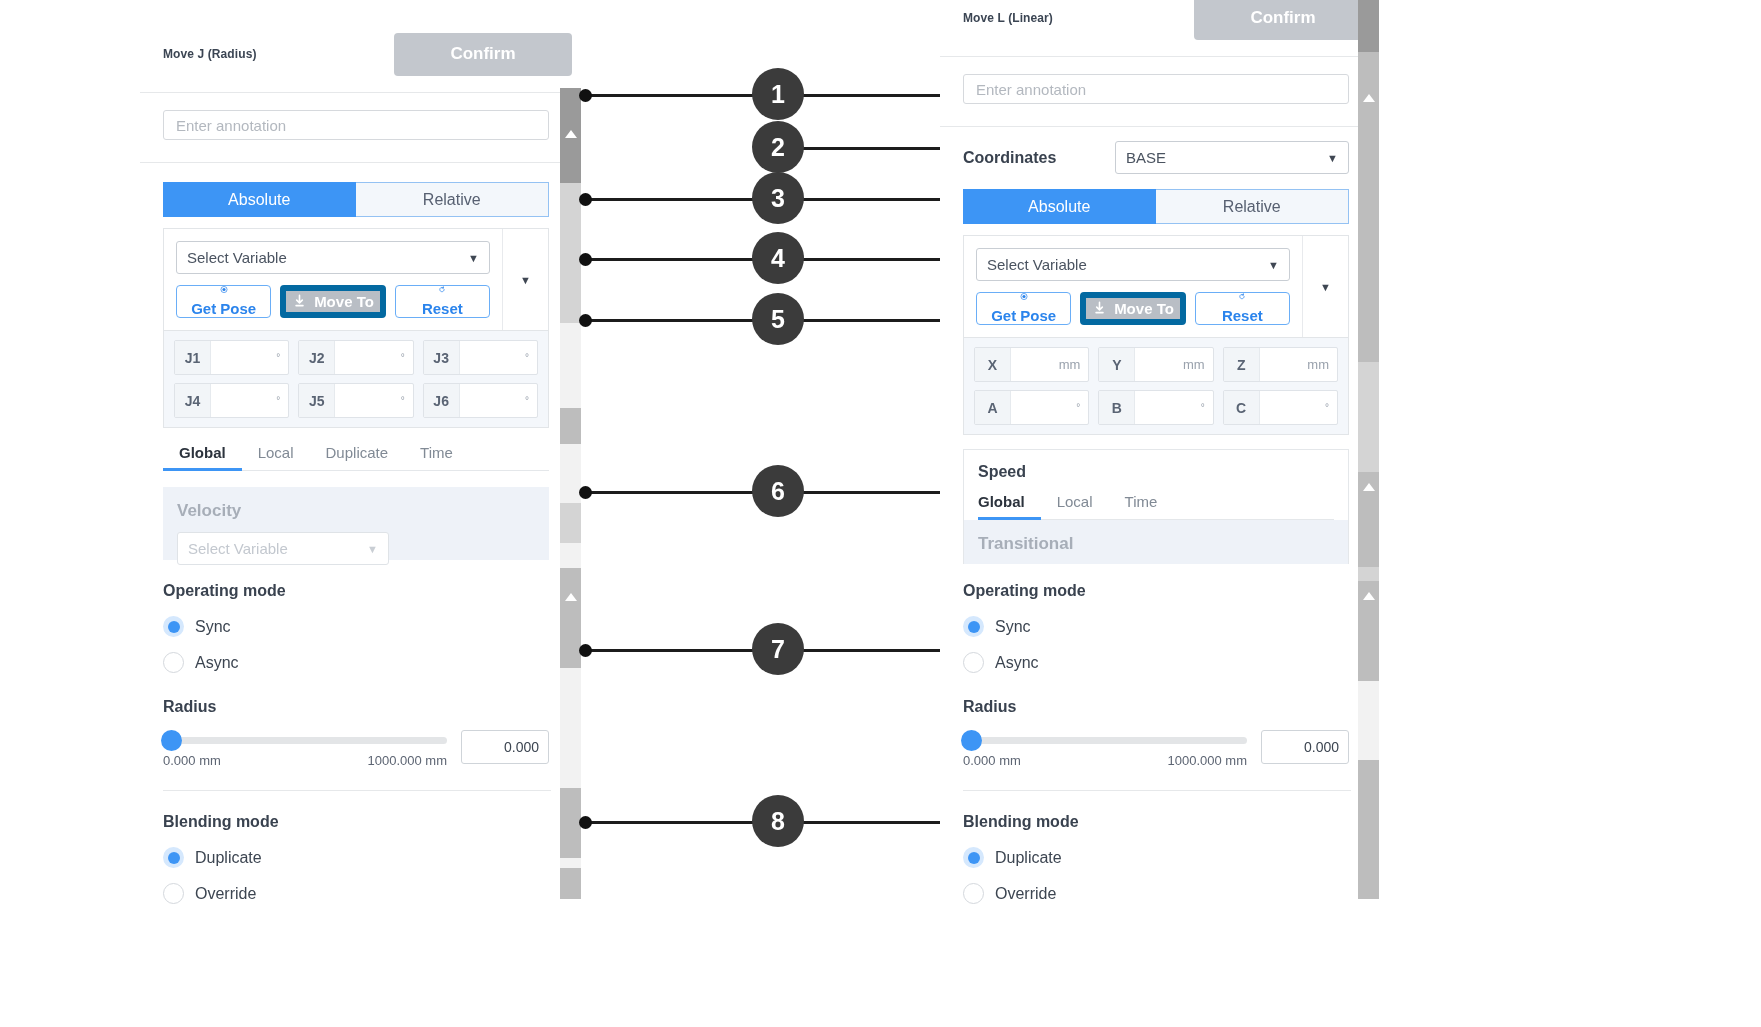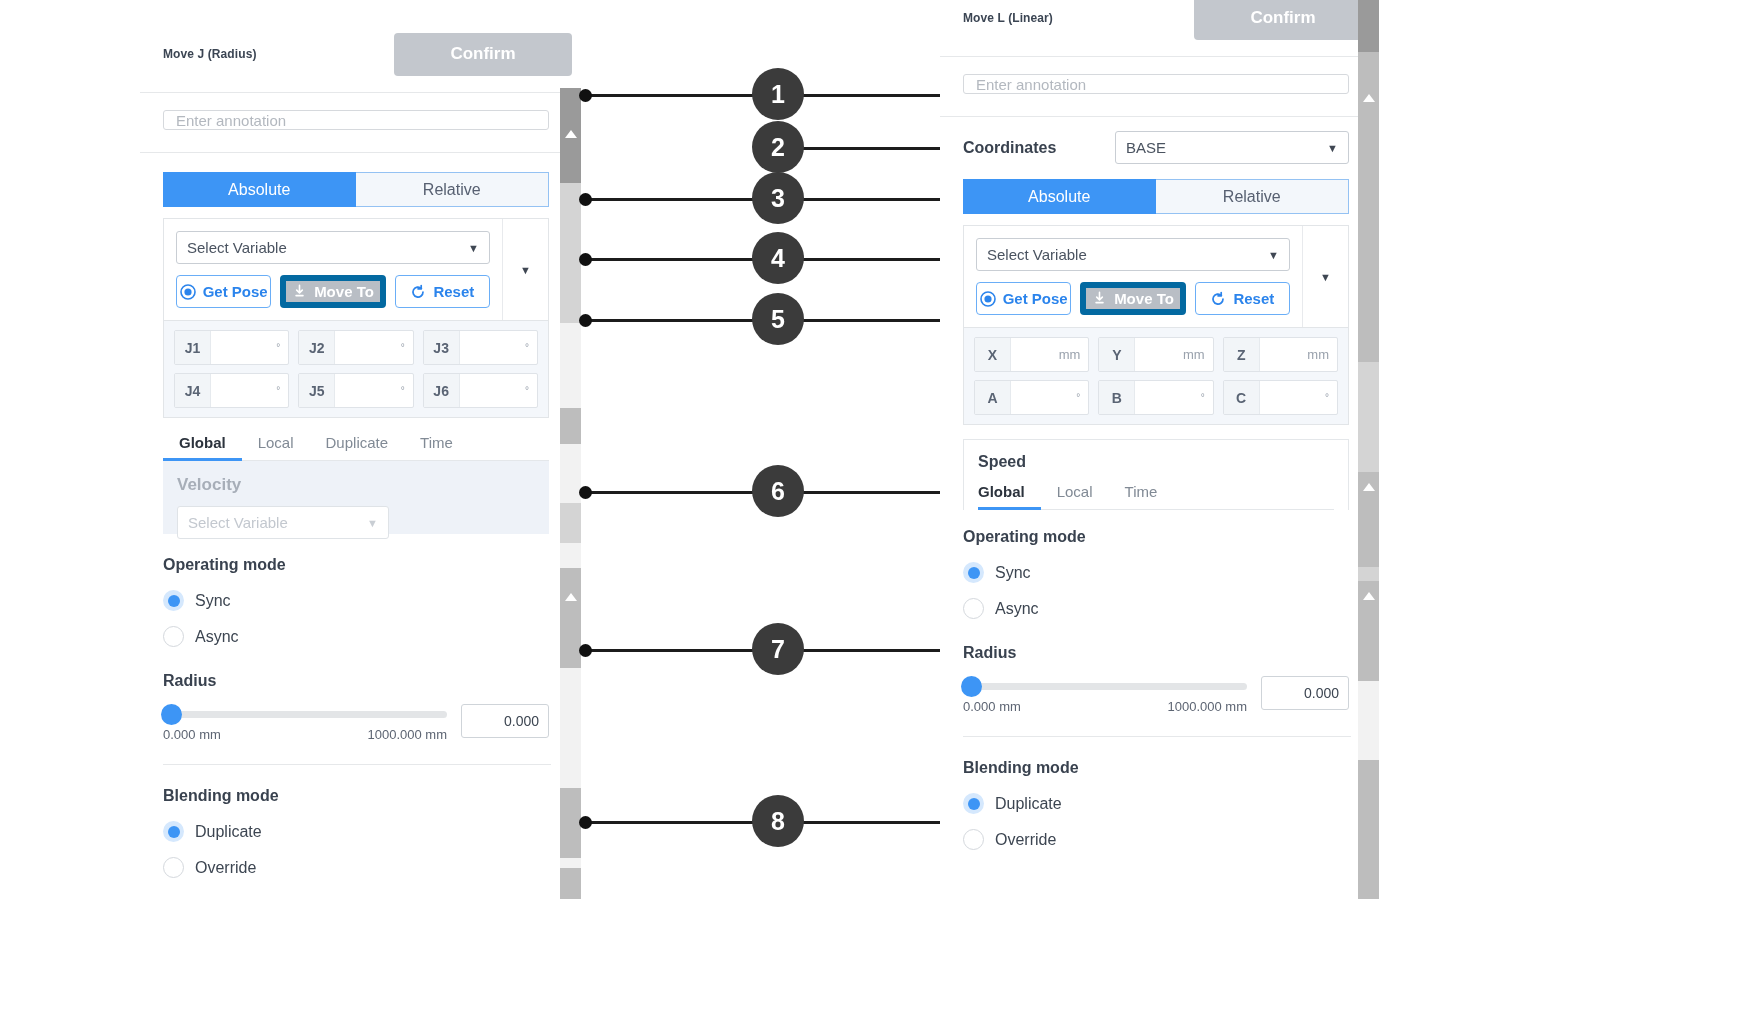--- a/index.html
+++ b/index.html
@@ -20,21 +20,21 @@
     font-size: 12px; font-weight: 700; color: #3b4553; letter-spacing: .1px;
   }
   .confirm-btn {
     background:#c3c7cd; color:#ffffff; border:none; border-radius:4px;
     font-size:17px; font-weight:600; font-family:"Liberation Sans", sans-serif;
     width:178px; height:43px; cursor:pointer;
   }
   .hr { height:1px; background:#e6e8ea; width:100%; }
 
   .annot-input {
-    width:100%; height:20px; border:1px solid #d6d9dd; border-radius:3px;
+    width:100%; height:30px; border:1px solid #d6d9dd; border-radius:3px;
     background:#fff; padding:0 12px; font-size:15px; color:#3b4553;
     font-family:"Liberation Sans", sans-serif;
   }
   .annot-input::placeholder { color:#b3b8bf; }
 
   
   .seg { display:flex; width:100%; height:35px; }
   .seg > div {
     flex:1; display:flex; align-items:center; justify-content:center;
     font-size:16px; cursor:pointer;text-align:center;
@@ -57,21 +57,21 @@
   .select.disabled { color:#c3c8cf; border-color:#dfe3e7; }
   .caret { font-size:11px; color:#3f4753; }
   .caret.dim { color:#c9ced4; }
 
   .btnrow { display:flex; gap:9px; margin-top:11px; }
   .pbtn {
     height:33px; border-radius:4px; display:flex; align-items:center;
     justify-content:center; gap:7px; font-size:15px; font-weight:600;
     cursor:pointer; flex:1;
   }
-  .pbtn.outline { border:1px solid #6aaef7; background:#fff; color:#2b84ec; }
+  .pbtn.outline { border:1px solid #6aaef7; background:#fff; color:#2b84ec;flex-direction:column; }
   .pbtn.solid   { background:#b9bec5; color:#ffffff; border:6px solid #0369a1; }
 
   
   .posegrid {
     background:#f4f7fb; border:1px solid #e2e5e8; border-top:none;
     padding:9px 10px; display:flex; flex-direction:column; gap:8px;
   }
   .poserow { display:flex; gap:9px; }
   .cell {
     flex:1; height:35px; display:flex; align-items:center;
@@ -258,21 +258,21 @@
       </div>
     </div>
 
     <div style="padding:16px 23px 0 23px;">
       <div class="tabs">
         <div class="tab active">Global</div>
         <div class="tab">Local</div>
         <div class="tab">Duplicate</div>
         <div class="tab">Time</div>
       </div>
-      <div class="tabpane" style="height:73px;">
+      <div class="tabpane" style="height:73px;margin-top:16px;">
         <div class="pane-label">Velocity</div>
         <div class="select disabled" style="width:212px; margin-top:11px;">
           <span>Select Variable</span>
           <span class="caret dim">▼</span>
         </div>
       </div>
     </div>
 
     <div style="padding:22px 23px 0 23px;">
       <div class="section-title">Operating mode</div>
@@ -483,20 +483,23 @@
     </div>
 
     <div style="padding:14px 23px 0 23px;">
       <div style="border:1px solid #e4e7ea; border-bottom:none; padding:13px 14px 0 14px;">
         <div class="section-title">Speed</div>
         <div class="tabs" style="margin-top:12px;">
           <div class="tab active" style="padding-left:0;">Global</div>
           <div class="tab">Local</div>
           <div class="tab">Time</div>
         </div>
+        <div class="tabpane" style="height:44px; margin:0 -14px;">
+          <div class="pane-label">Transitional</div>
+        </div>
       </div>
     </div>
 
     <div style="padding:18px 23px 0 23px;">
       <div class="section-title">Operating mode</div>
       <div class="radio-row" style="margin-top:16px;">
         <span class="radio on"></span>
         <span class="radio-label">Sync</span>
       </div>
       <div class="radio-row" style="margin-top:15px;">

